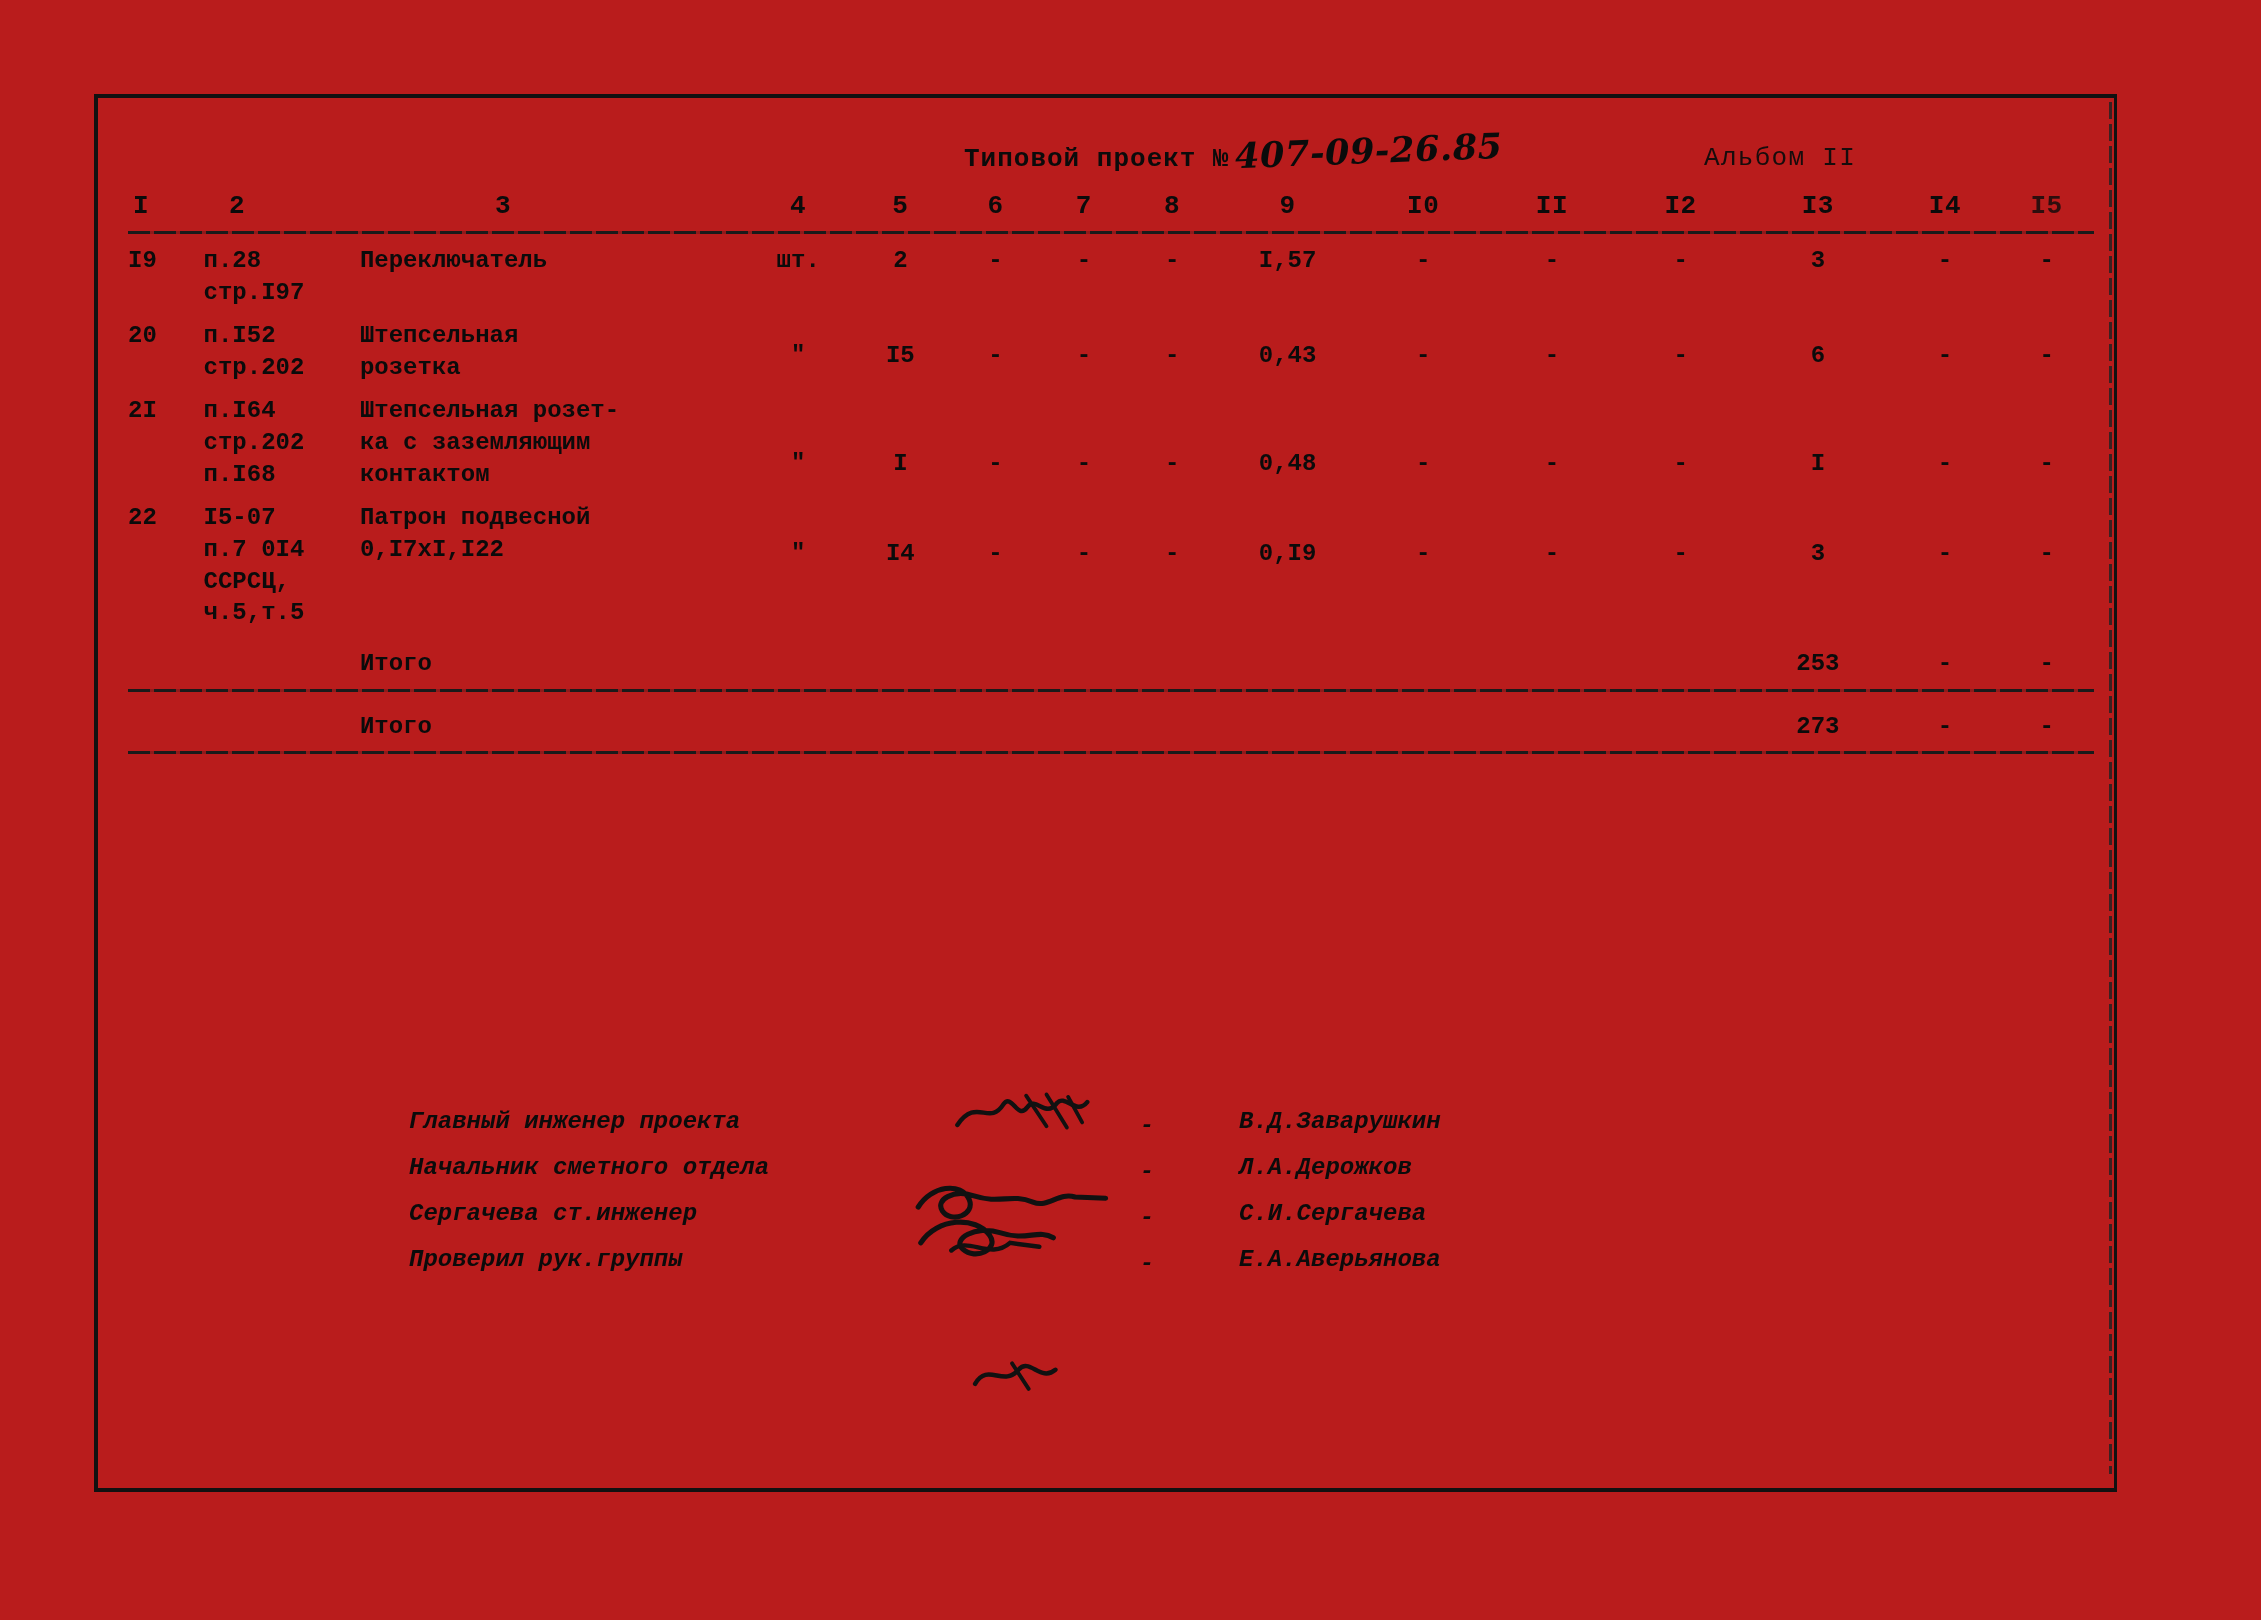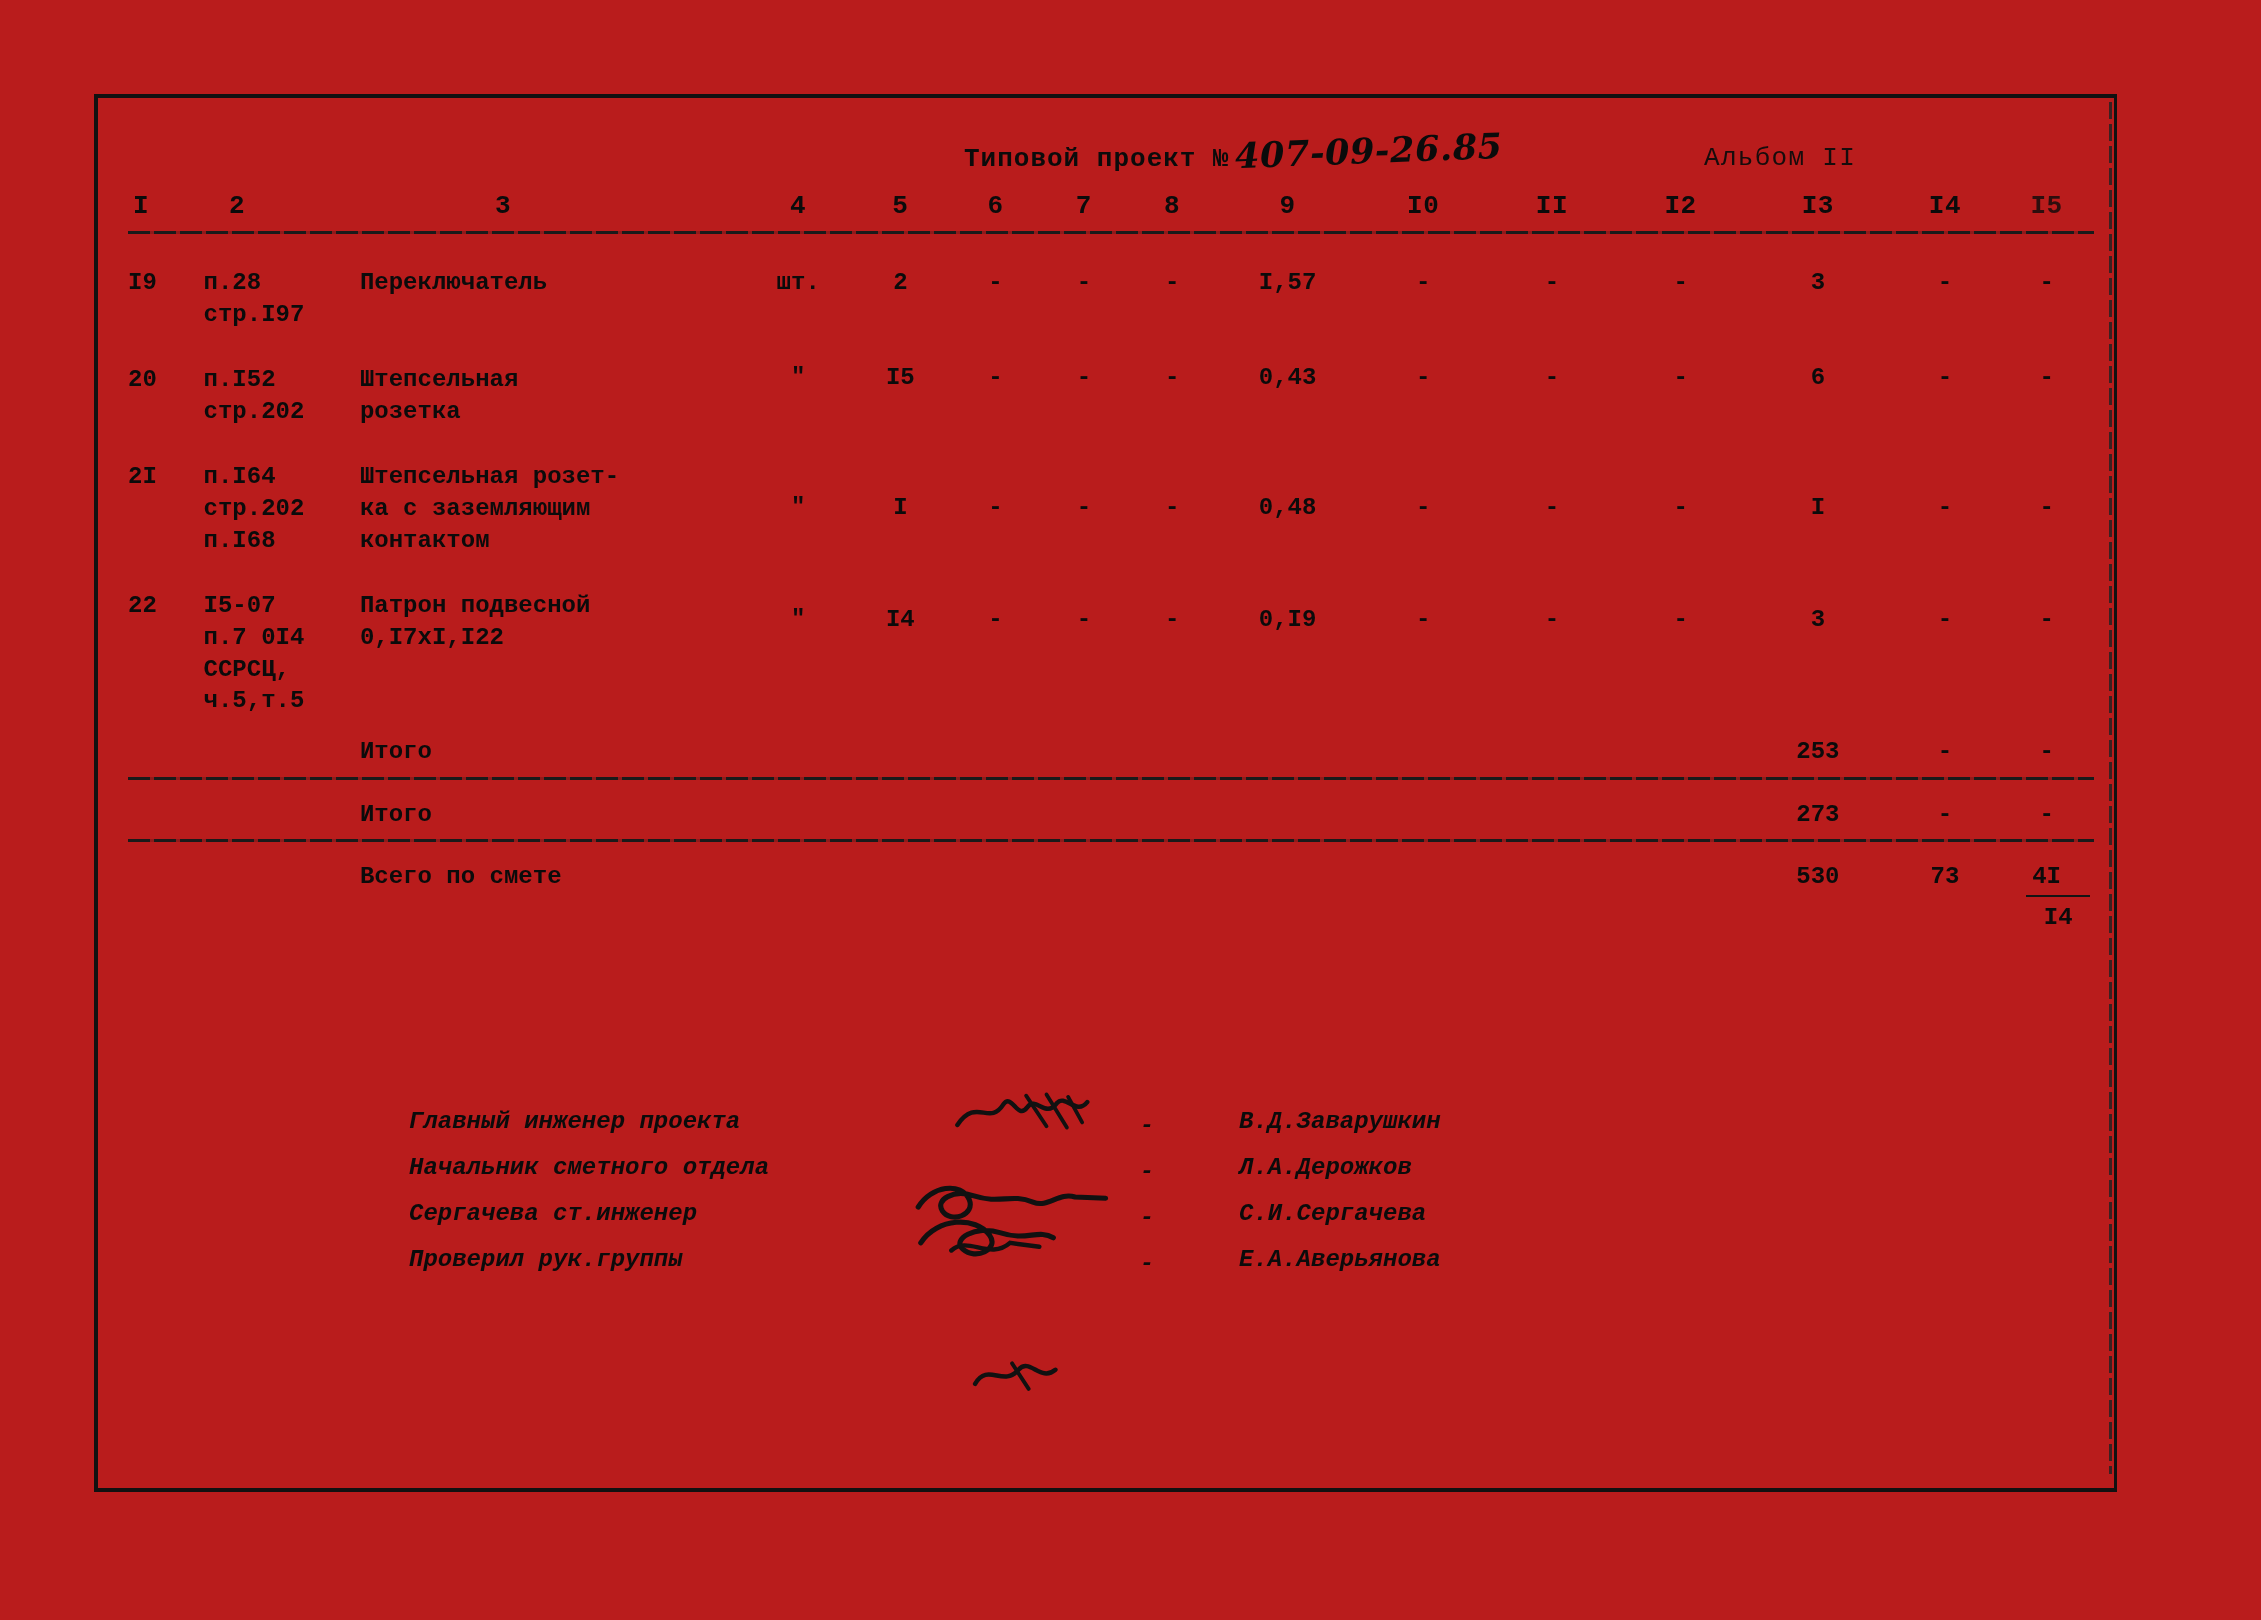--- a/index.html
+++ b/index.html
@@ -143,21 +143,21 @@
     height: 3.2px;
     width: 100%;
     background: repeating-linear-gradient(
       to right,
       #1a1a1a 0px, #1a1a1a 22px,
       rgba(20,20,20,.25) 22px, rgba(20,20,20,.25) 26px);
   }
   td.rulecell { padding: 0; }
 
   
-  tr.data-row td { padding-top: 33px; padding-bottom: 0; line-height: 1.33; }
+  tr.data-row td { padding-top: 11px; padding-bottom: 0; line-height: 1.33; }
   td.col-num      { text-align: left; padding-left: 3.8px; }
   td.col-just     { text-align: left; padding-left: 16.6px; }
   td.col-name     { text-align: left; padding-left: 27px; }
   td.col-unit     { text-align: center; }
   td.col-qty      { text-align: center; }
   td.col-c        { text-align: center; }
   td.col-sum      { text-align: center; }
 
   .sub { display: block; }
 
@@ -418,33 +418,20 @@
           <td class="col-c">-</td>
           <td class="col-c">-</td>
         </tr>
 
         <tr>
           <td class="rulecell" colspan="15">
             <div class="rule-dotty" style="margin-top:9px"></div>
           </td>
         </tr>
 
-        <tr class="sum-row">
-          <td colspan="2"></td>
-          <td class="sum-label">
-            <span class="sub">Всего по смете</span>
-          </td>
-          <td colspan="9"></td>
-          <td class="col-sum">530</td>
-          <td class="col-c">73</td>
-          <td class="col-c">
-            <span>4I</span>
-            <span class="grand-extra">I4</span>
-          </td>
-        </tr>
 
       </tbody>
     </table>
   </div>
 
   <div id="signature-block">
 
     <div class="sig-row">
       <span class="sig-title">Главный инженер проекта</span>
       <span class="sig-mark">-</span>

